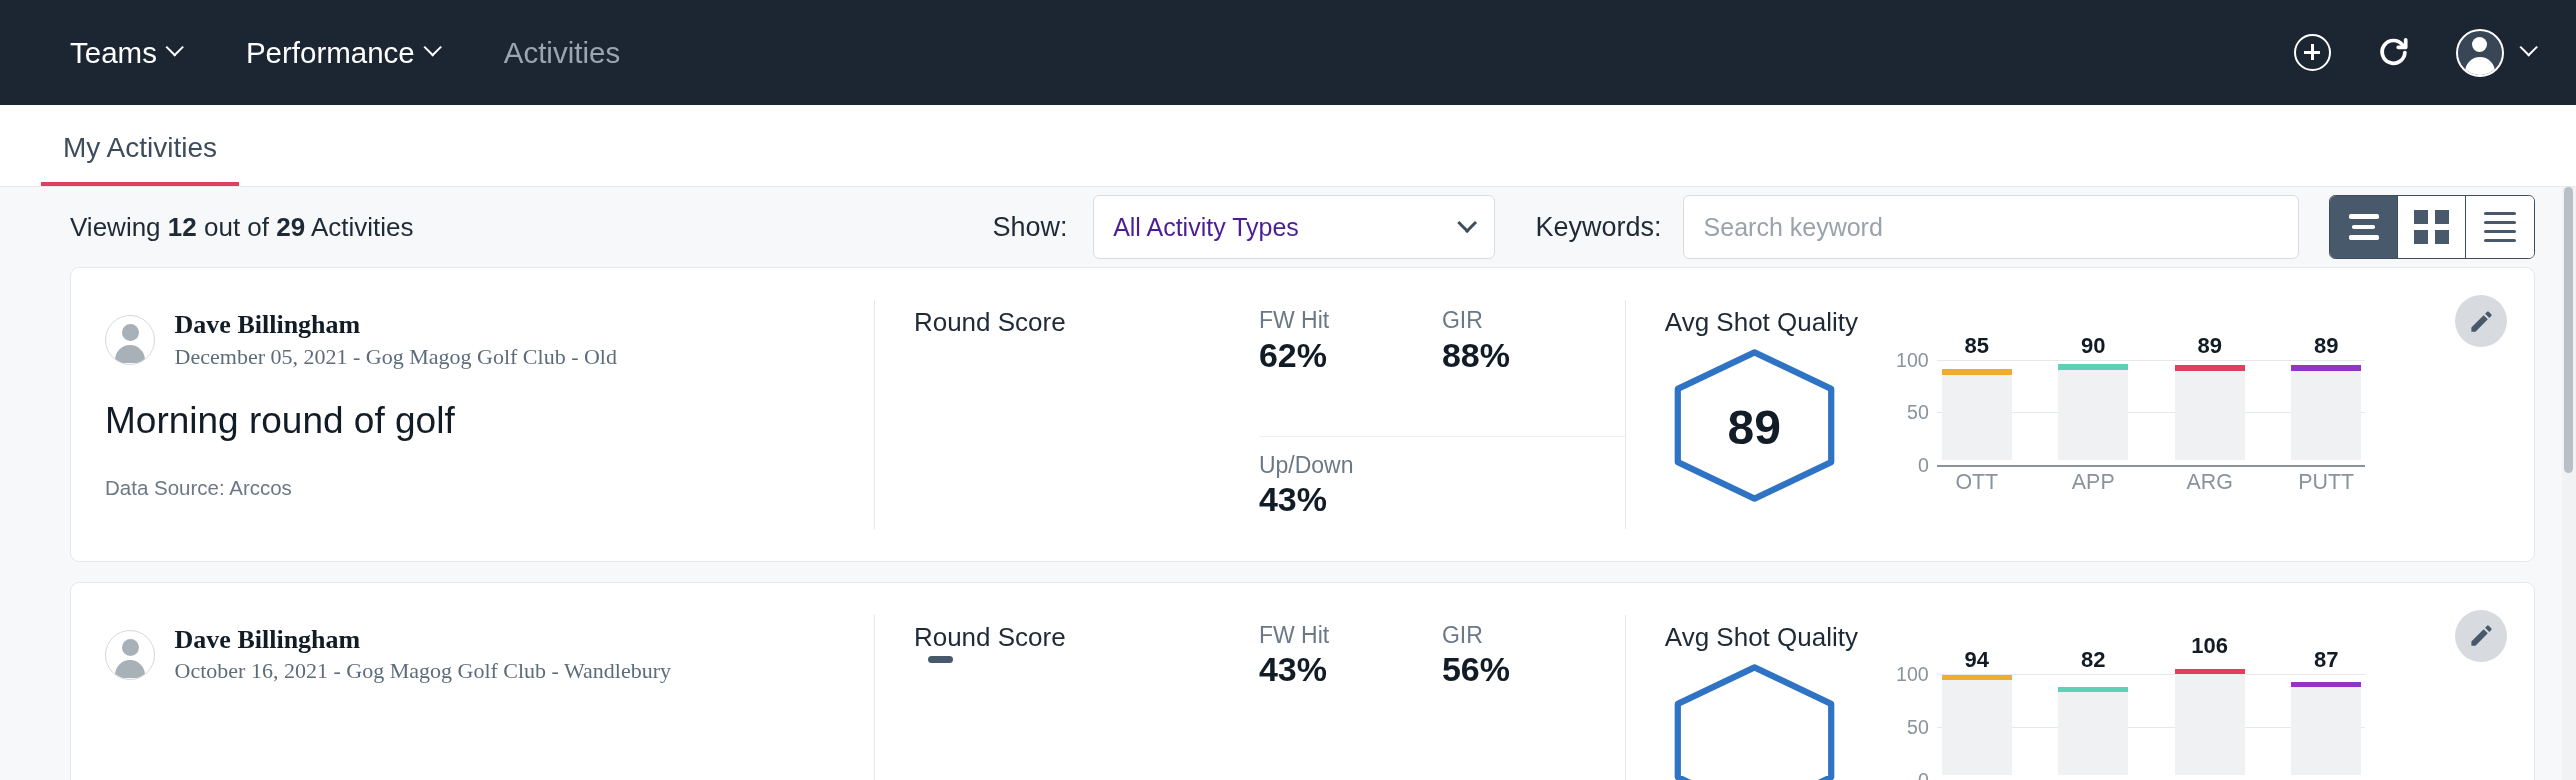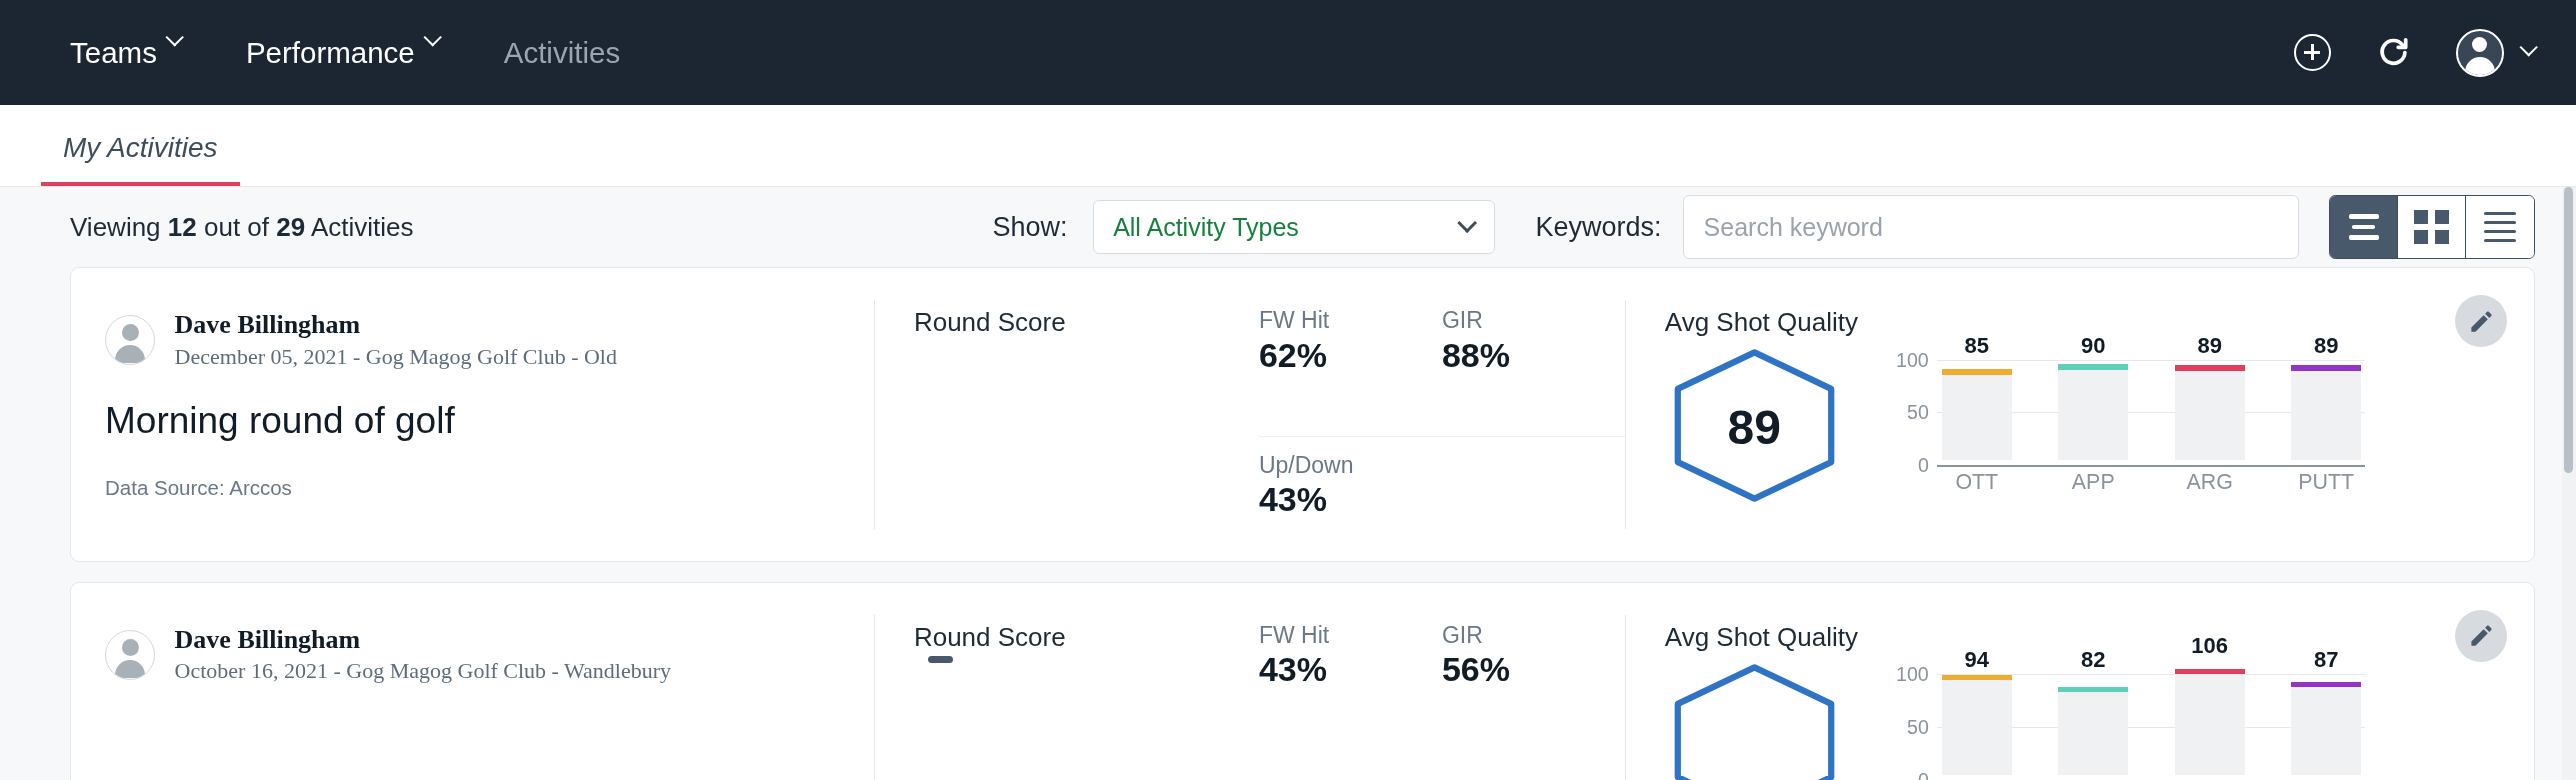--- a/index.html
+++ b/index.html
@@ -28,20 +28,21 @@
     font-family: "DejaVu Sans", sans-serif;
     line-height: 1;
     margin-right: 98px;
     user-select: none;
   }
   .nav-items { display: flex; align-items: center; gap: 64px; }
   .nav-item {
     color: #ffffff;
     font-size: 29.5px;
     display: flex;
+    align-items: center;
     gap: 11.6px;
     white-space: nowrap;
   }
   .nav-item.dim { color: #9aa5b1; }
   .chev {
     display: inline-block;
     width: 13.4px; height: 13.4px;
     border-right: 2.7px solid currentColor;
     border-bottom: 2.7px solid currentColor;
     transform: rotate(45deg) translate(-3.6px,-3.6px);
@@ -79,44 +80,43 @@
   }
 
   
   .tabbar {
     height: 82px;
     background: #ffffff;
     display: flex;
     align-items: flex-end;
     padding-left: 41px;
     border-bottom: 0.9px solid #e7e9ec;
-    font-style: italic;
   }
   .tab {
     font-size: 28px;
     color: #3d4d5c;
     padding: 0 22px 18px 22px;
     border-bottom: 4.5px solid #e0405f;
   }
 
   
   .filterbar {
     height: 80px;
     display: flex;
     align-items: center;
     padding: 0 41px 0 70px;
   }
   .viewing { font-size: 26px; color: #1e2a36; white-space: nowrap; }
   .viewing b { font-weight: 700; }
   .show-label { font-size: 27px; color: #1e2a36; margin-left: auto; margin-right: 25px; }
   .select {
-    width: 402px; height: 54px;
+    width: 402px; height: 64px;
     background: #fff; border: 0.9px solid #d8dce1; border-radius: 6.2px;
     display: flex; align-items: center; padding: 0 19.6px;
-    font-size: 25px; color: #15803d;
+    font-size: 25px; color: #4c1d95;
   }
   .select .sel-chev {
     margin-left: auto;
     width: 14.3px; height: 14.3px;
     border-right: 3.6px solid #3d4d5c; border-bottom: 3.6px solid #3d4d5c;
     transform: rotate(45deg) translate(-2.7px,-2.7px);
   }
   .kw-label { font-size: 27px; color: #1e2a36; margin-left: 41px; margin-right: 21.4px; }
   .search {
     width: 616px; height: 64px;

